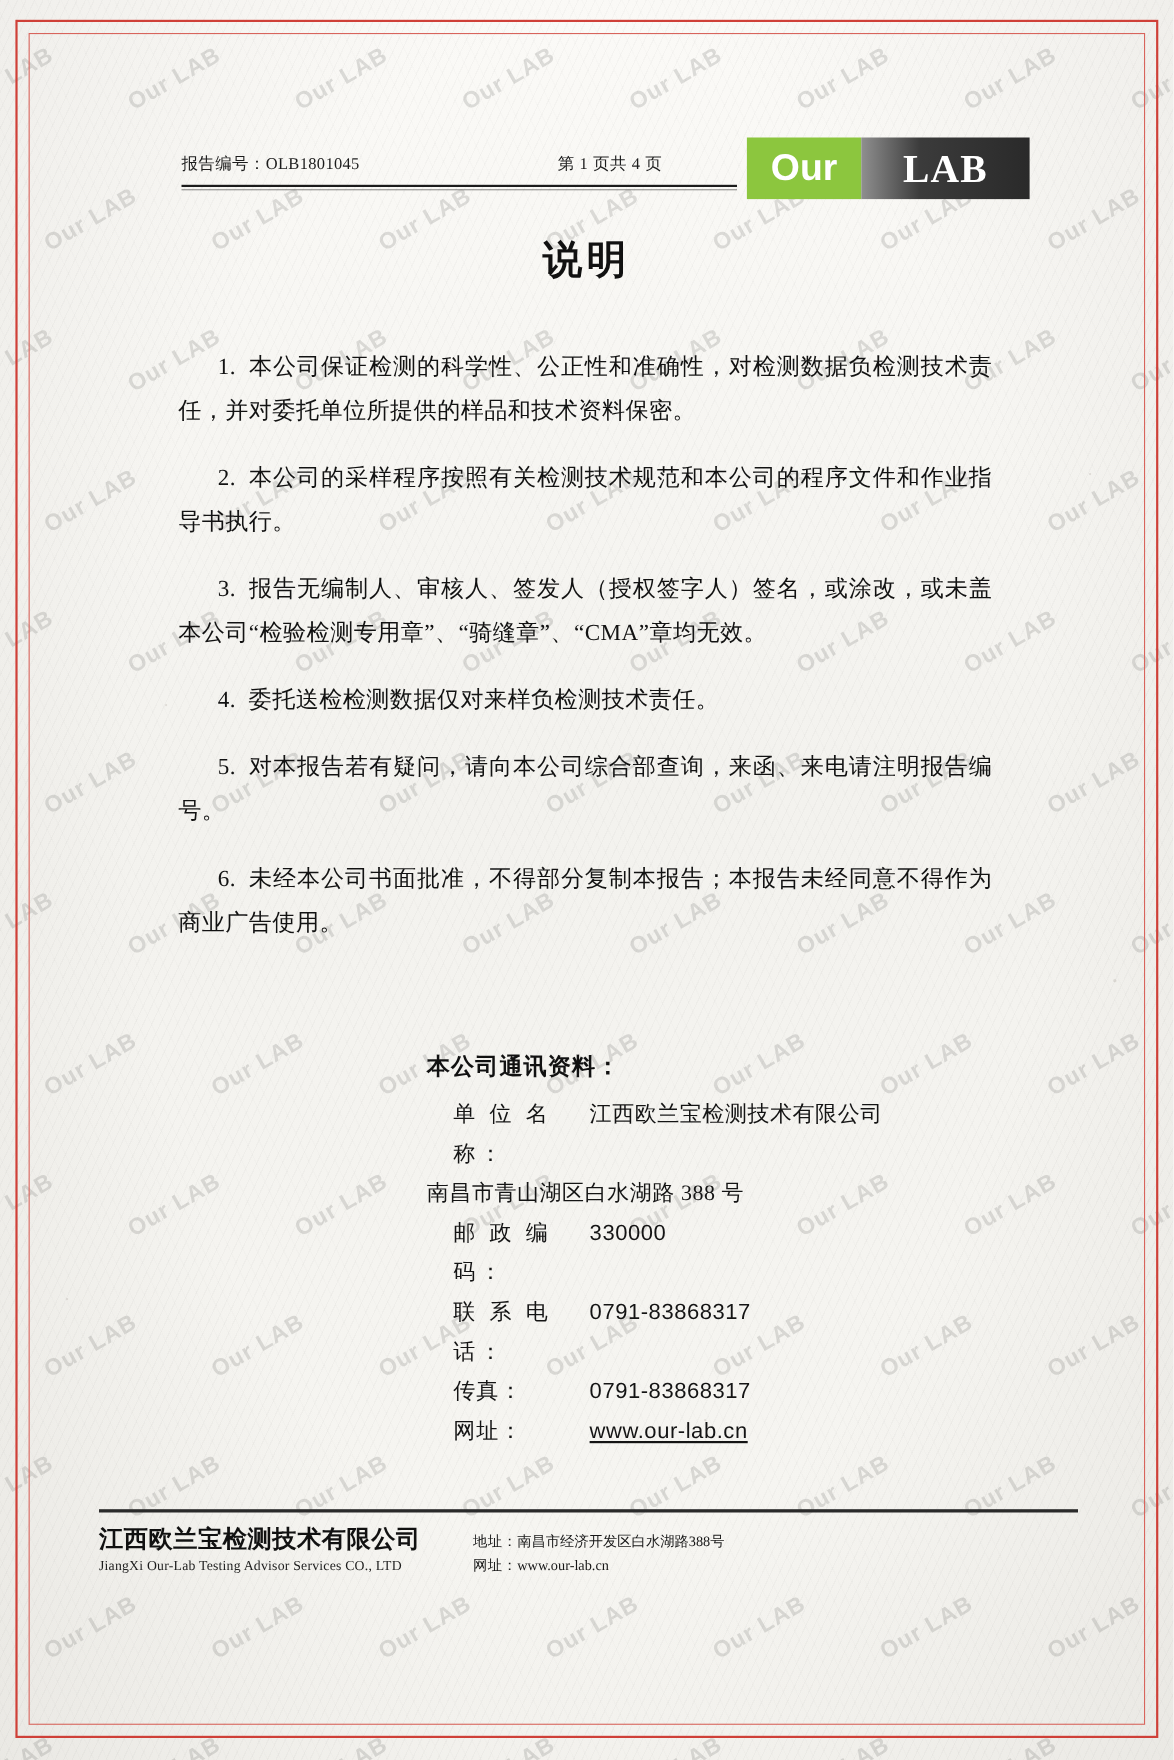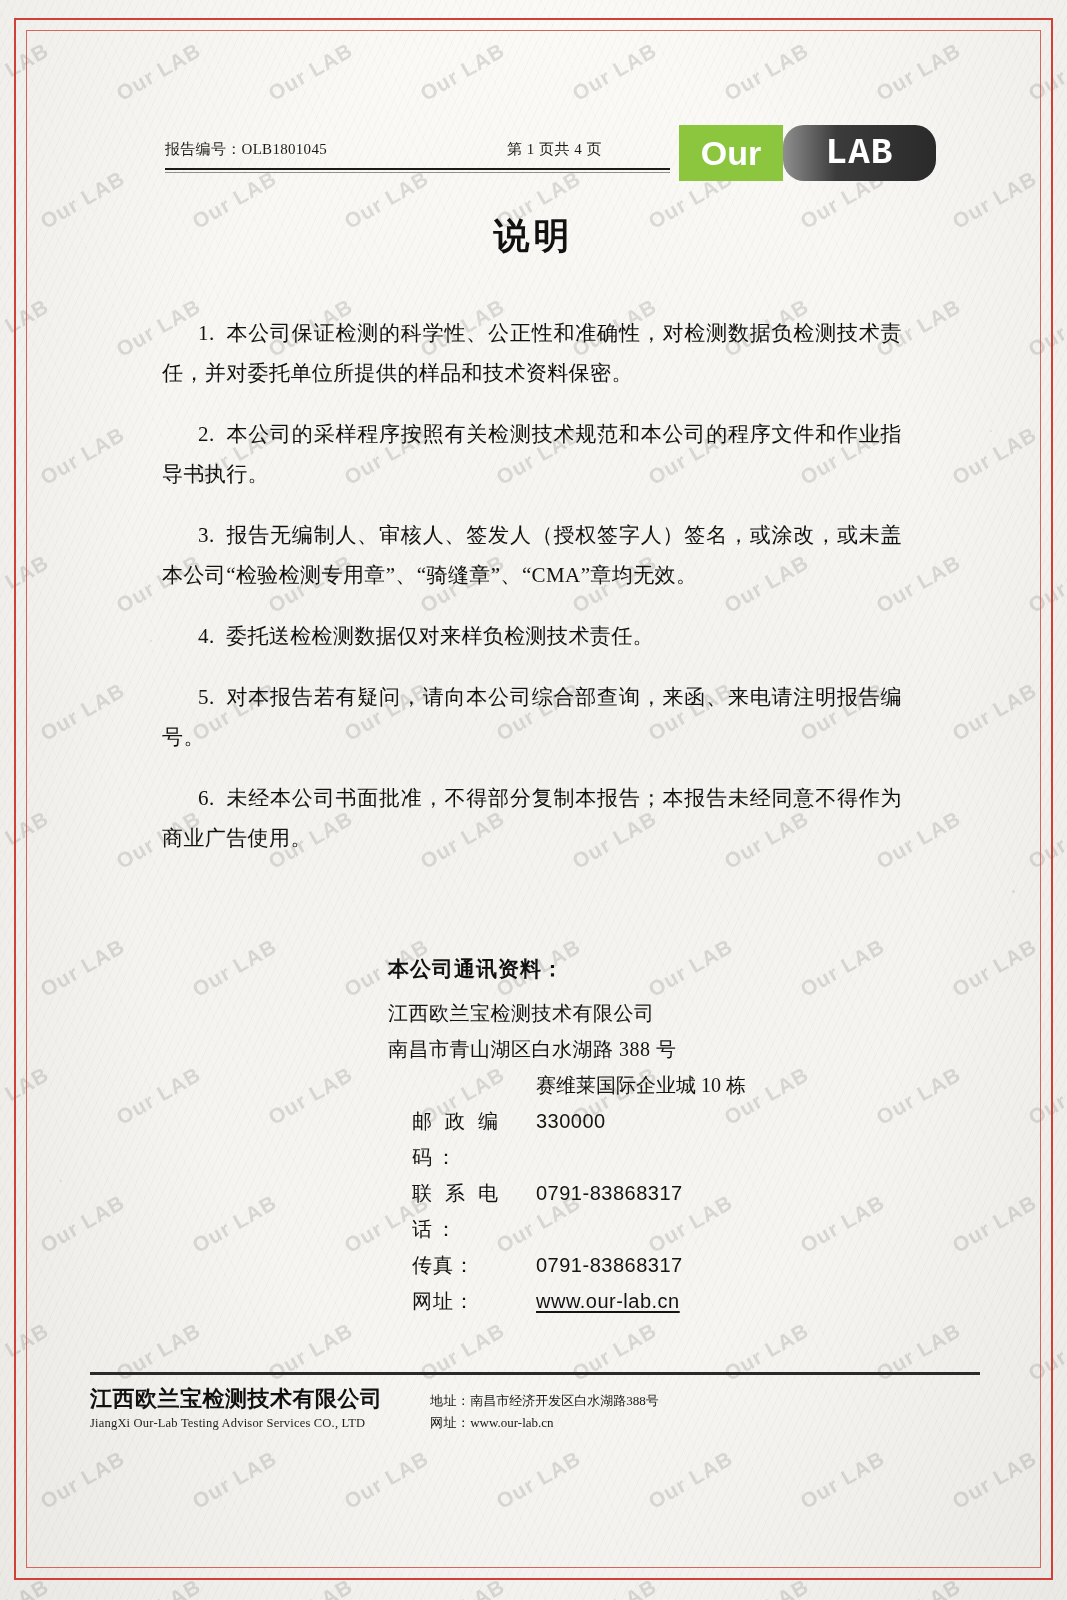--- a/index.html
+++ b/index.html
@@ -134,28 +134,27 @@
     font-size: 34px;
     display: flex;
     align-items: center;
     justify-content: center;
     letter-spacing: 0px;
   }
   .logo-lab {
     flex: 1;
     background: linear-gradient(90deg, #8f8f8f 0%, #3b3b3b 35%, #2a2a2a 100%);
     color: #ffffff;
-    font-family: Liberation Mono, monospace;
+    font-family: Liberation Serif, serif;
     font-weight: 700;
     font-size: 36px;
     display: flex;
     align-items: center;
     justify-content: center;
     letter-spacing: 1px;
-    border-radius: 21px;
   }
 
   .doc-title {
     position: absolute;
     top: 212px;
     left: 0;
     width: 1067px;
     text-align: center;
     font-family: "Liberation Serif", serif;
     font-size: 36px;
@@ -423,27 +422,27 @@
       <p class="clause"><span class="num">3.</span><span>报告无编制人、审核人、签发人（授权签字人）签名，或涂改，或未盖本公司“检验检测专用章”、“骑缝章”、“CMA”章均无效。</span></p>
       <p class="clause"><span class="num">4.</span><span>委托送检检测数据仅对来样负检测技术责任。</span></p>
       <p class="clause"><span class="num">5.</span><span>对本报告若有疑问，请向本公司综合部查询，来函、来电请注明报告编号。</span></p>
       <p class="clause"><span class="num">6.</span><span>未经本公司书面批准，不得部分复制本报告；本报告未经同意不得作为商业广告使用。</span></p>
     </div>
 
     <div class="contact-block">
       <div class="contact-title">本公司通讯资料：</div>
 
       <div class="contact-row">
+        <div class="lab">单 位 名 称：</div>
         <div class="val">江西欧兰宝检测技术有限公司</div>
       </div>
 
       <div class="contact-row">
         <div class="val">南昌市青山湖区白水湖路 388 号</div>
       </div>
-      <div class="contact-cont">赛维莱国际企业城 10 栋</div>
 
       <div class="contact-row">
         <div class="lab">邮 政 编 码：</div>
         <div class="val mono">330000</div>
       </div>
 
       <div class="contact-row">
         <div class="lab">联 系 电 话：</div>
         <div class="val mono">0791-83868317</div>
       </div>

